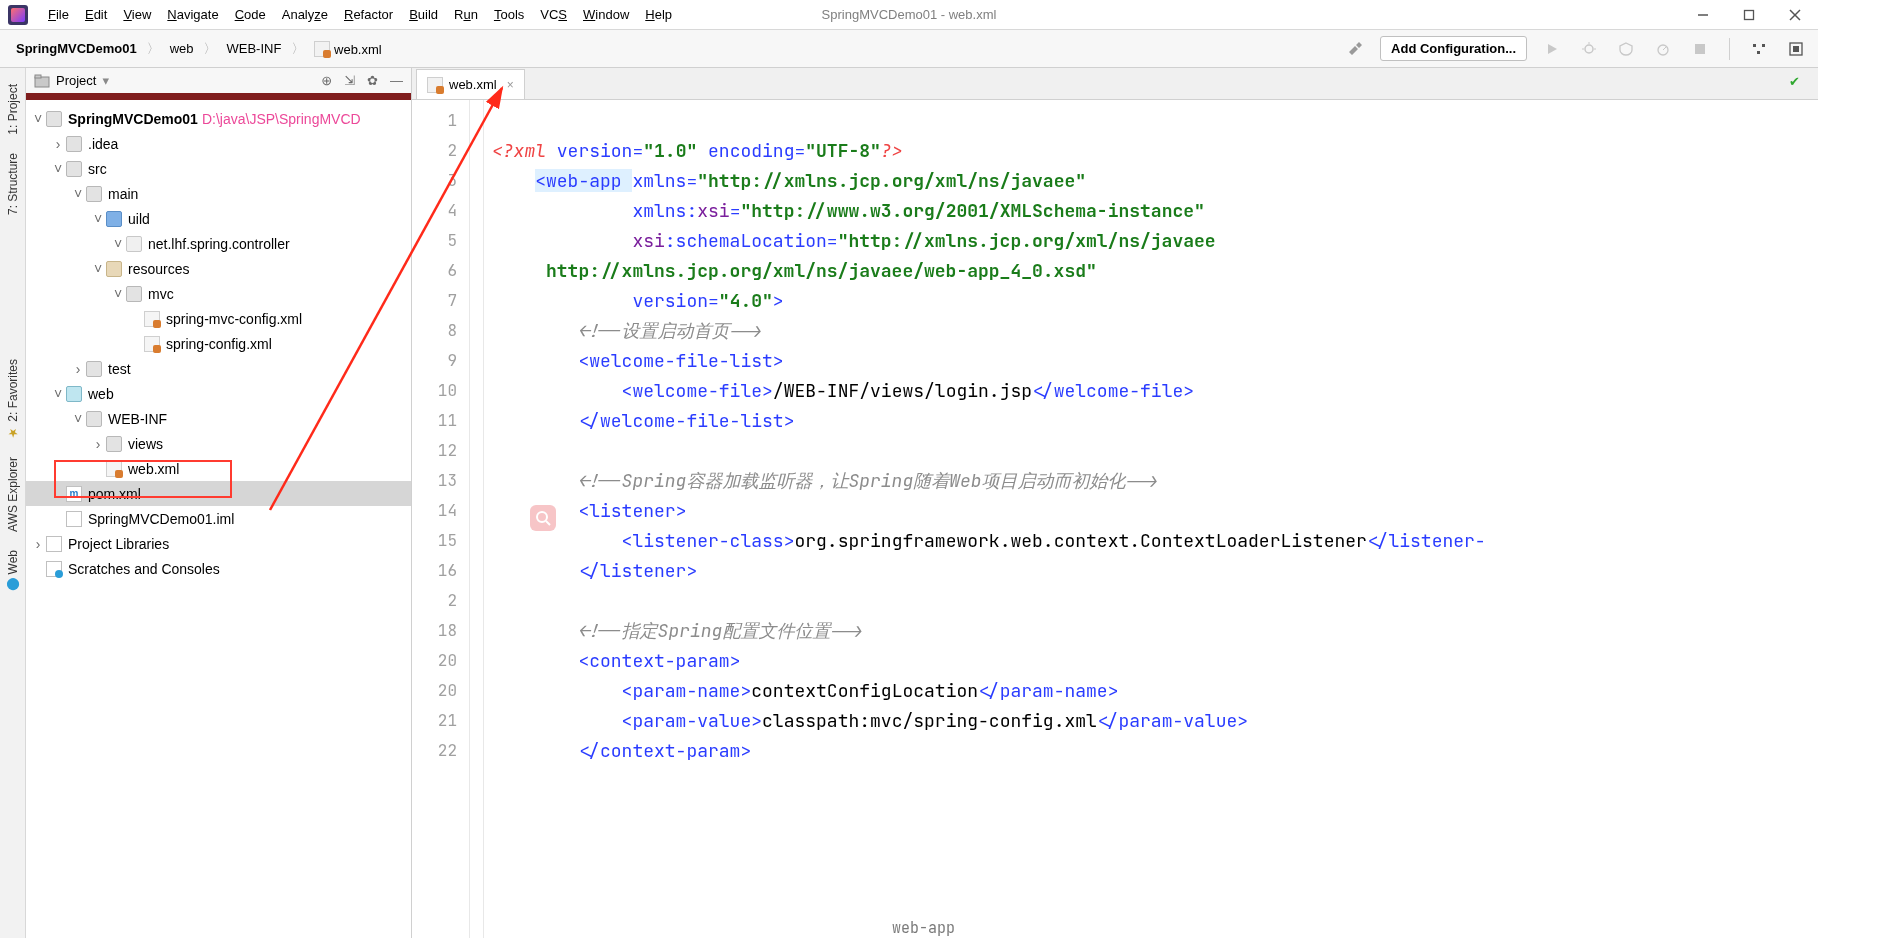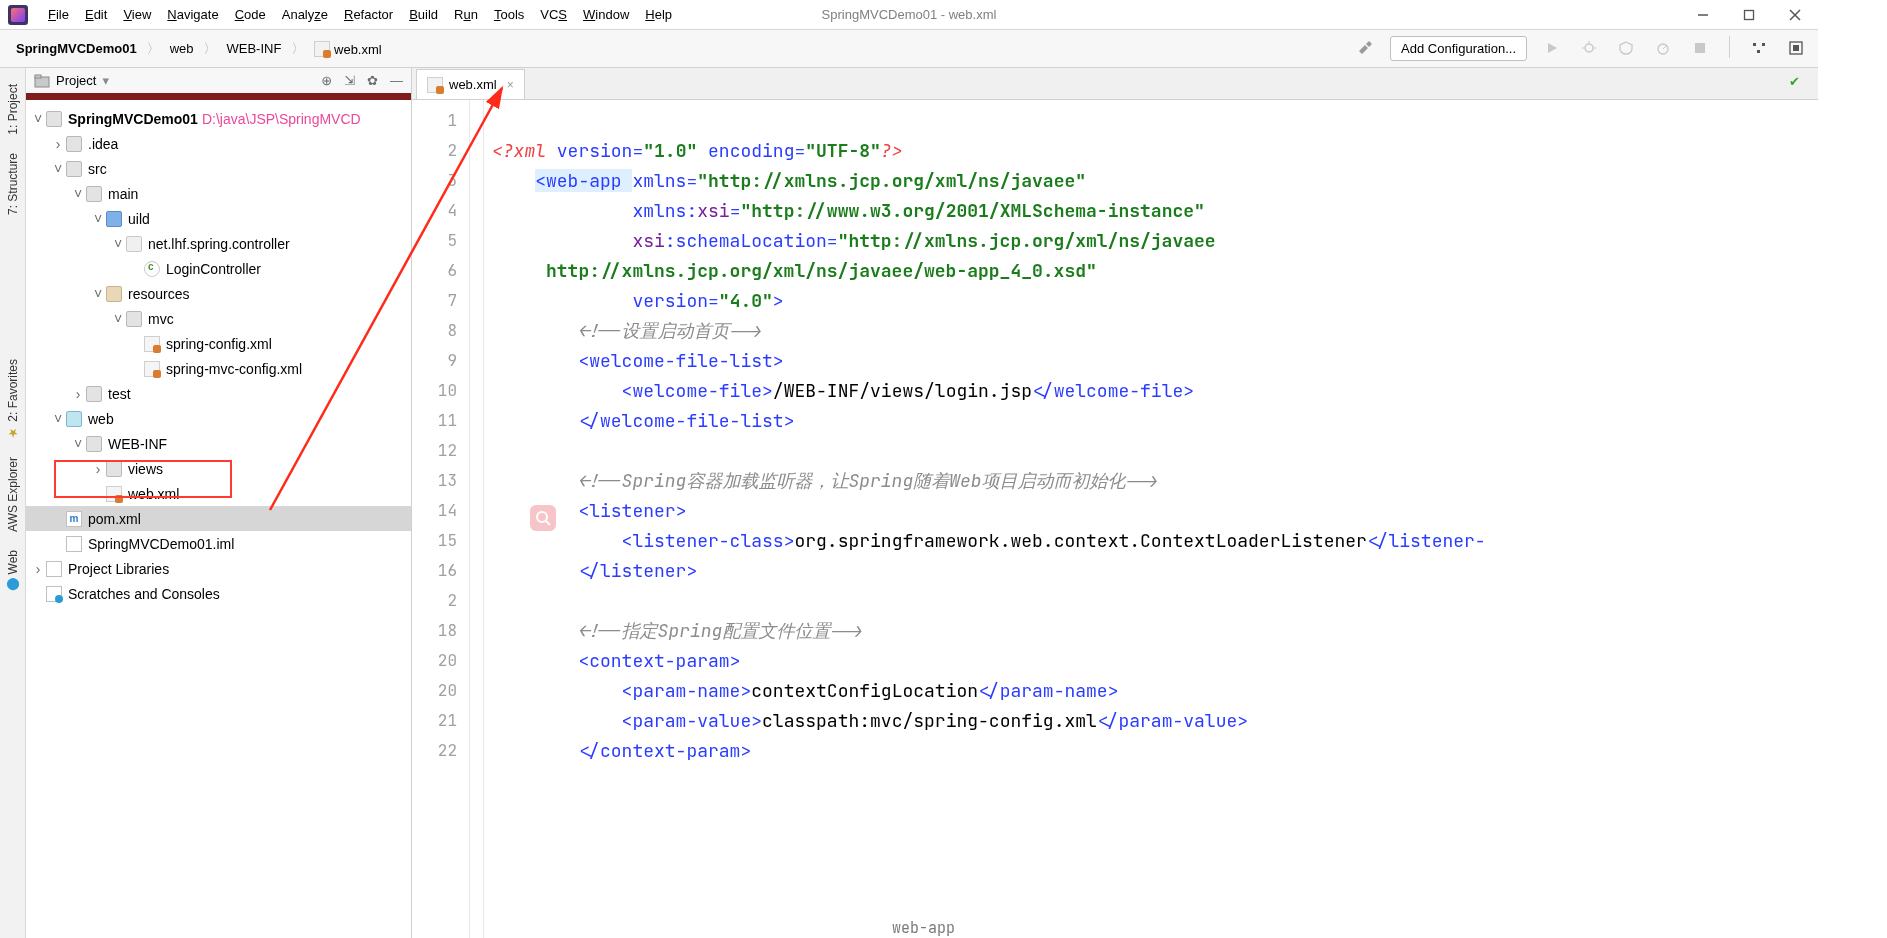--- a/index.html
+++ b/index.html
@@ -17,21 +17,21 @@
   .win-btn { width:46px; display:flex; align-items:center; justify-content:center; color:#555; }
   .win-btn svg { width:12px; height:12px; }
 
   
   .navbar { height: 38px; display: flex; align-items: center; padding: 0 10px; border-bottom: 1px solid #d0d0d0; background: #f7f7f7; }
   .breadcrumb { display: flex; align-items: center; gap: 4px; }
   .crumb { padding: 2px 6px; }
   .crumb-sep { color: #aaa; }
   .file-ico-xml { width:16px; height:16px; background:#f2f2f2; border:1px solid #cfcfcf; position:relative; display:inline-block; vertical-align:-3px; }
   .file-ico-xml::after { content:""; position:absolute; right:-2px; bottom:-2px; width:8px; height:8px; background:#d97c2f; border-radius:2px;}
-  .nav-right { margin-left:auto; display:flex; align-items:flex-start; gap:13px; }
+  .nav-right { margin-left:auto; display:flex; align-items:center; gap:13px;font-weight:bold; }
   .hammer { color:#4a8e2f; }
   .add-config { border:1px solid #c0c0c0; background:#fff; padding:4px 10px; border-radius:3px; cursor:default; }
   .icon-btn { width:24px; height:24px; display:flex; align-items:center; justify-content:center; color:#9a9a9a; }
   .icon-btn.disabled { opacity:0.5; }
 
   
   .main-row { flex:1; display:flex; min-height:0; position:relative; }
 
   
   .left-gutter { width:26px; background:#f2f2f2; border-right:1px solid #d8d8d8; display:flex; flex-direction:column; align-items:center; padding-top:10px; gap:6px; }
@@ -259,41 +259,37 @@
         <div class="tree-row" style="padding-left:64px">
             <span class="tw">˅</span>
             <span class="node-ico ico-folder-blue"></span>
             <span class="node-label">uild</span>
           </div>
         <div class="tree-row" style="padding-left:84px">
             <span class="tw">˅</span>
             <span class="node-ico ico-pkg"></span>
             <span class="node-label">net.lhf.spring.controller</span>
           </div>
-        <div class="tree-row" style="padding-left:118px">
-            <span class="node-ico ico-class"></span>
-            <span class="node-label">LoginController</span>
-          </div>
         <div class="tree-row" style="padding-left:64px">
             <span class="tw">˅</span>
             <span class="node-ico ico-folder-tan"></span>
             <span class="node-label">resources</span>
           </div>
         <div class="tree-row" style="padding-left:84px">
             <span class="tw">˅</span>
             <span class="node-ico ico-folder"></span>
             <span class="node-label">mvc</span>
+          </div>
+        <div class="tree-row" style="padding-left:118px">
+            <span class="node-ico ico-xml"></span>
+            <span class="node-label">spring-mvc-config.xml</span>
           </div>
         <div class="tree-row" style="padding-left:118px">
             <span class="node-ico ico-xml"></span>
             <span class="node-label">spring-config.xml</span>
-          </div>
-        <div class="tree-row" style="padding-left:118px">
-            <span class="node-ico ico-xml"></span>
-            <span class="node-label">spring-mvc-config.xml</span>
           </div>
         <div class="tree-row" style="padding-left:44px">
             <span class="tw">›</span>
             <span class="node-ico ico-folder"></span>
             <span class="node-label">test</span>
           </div>
         <div class="tree-row" style="padding-left:24px">
             <span class="tw">˅</span>
             <span class="node-ico ico-folder-blue" style="background:#bfe6f0;border-color:#7fb8c8"></span>
             <span class="node-label">web</span>

